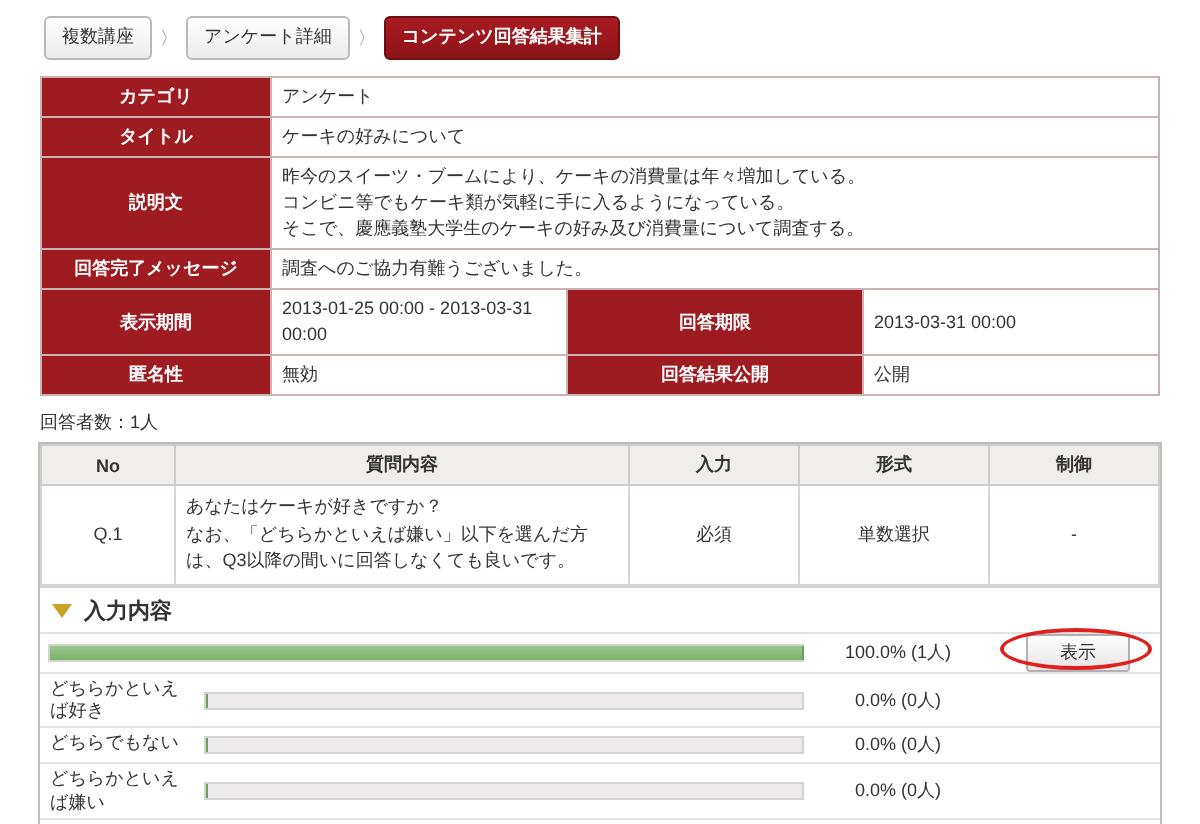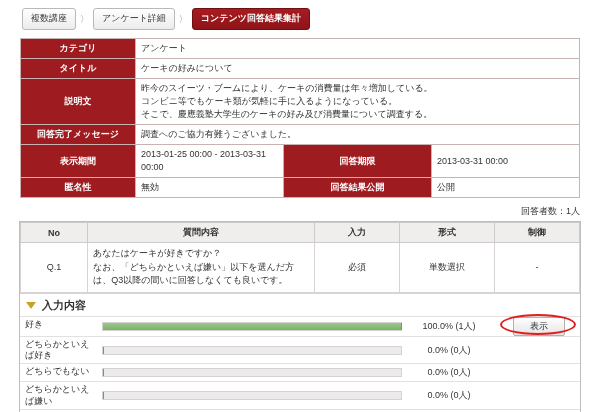--- a/index.html
+++ b/index.html
@@ -77,21 +77,20 @@
   }
   .detail-table td.val {
     background: #ffffff;
     color: #333;
   }
 
   
   .answer-count {
     width: 560px;
     margin: 7px auto 3px auto;
-    text-align: right;
     font-size: 9px;
     color: #333;
   }
 
   
   .q-wrap {
     width: 560px;
     margin: 0 auto;
     border: 1px solid #bdbdbd;
     background: #ffffff;
@@ -286,21 +285,20 @@
       </table>
 
     <div class="res-head">
       <span class="tri"></span>
       <span class="res-head-label">入力内容</span>
     </div>
 
     <div class="bars">
 
       <div class="bar-row">
-        <div class="bar-label">好き</div>
         <div class="bar-track">
           <div class="bar-fill" style="width:100%;"></div>
         </div>
         <div class="bar-pct">100.0% (1人)</div>
         <div class="bar-action">
           <span class="show-btn">表示</span>
           <span class="highlight-ellipse"></span>
         </div>
       </div>
 

